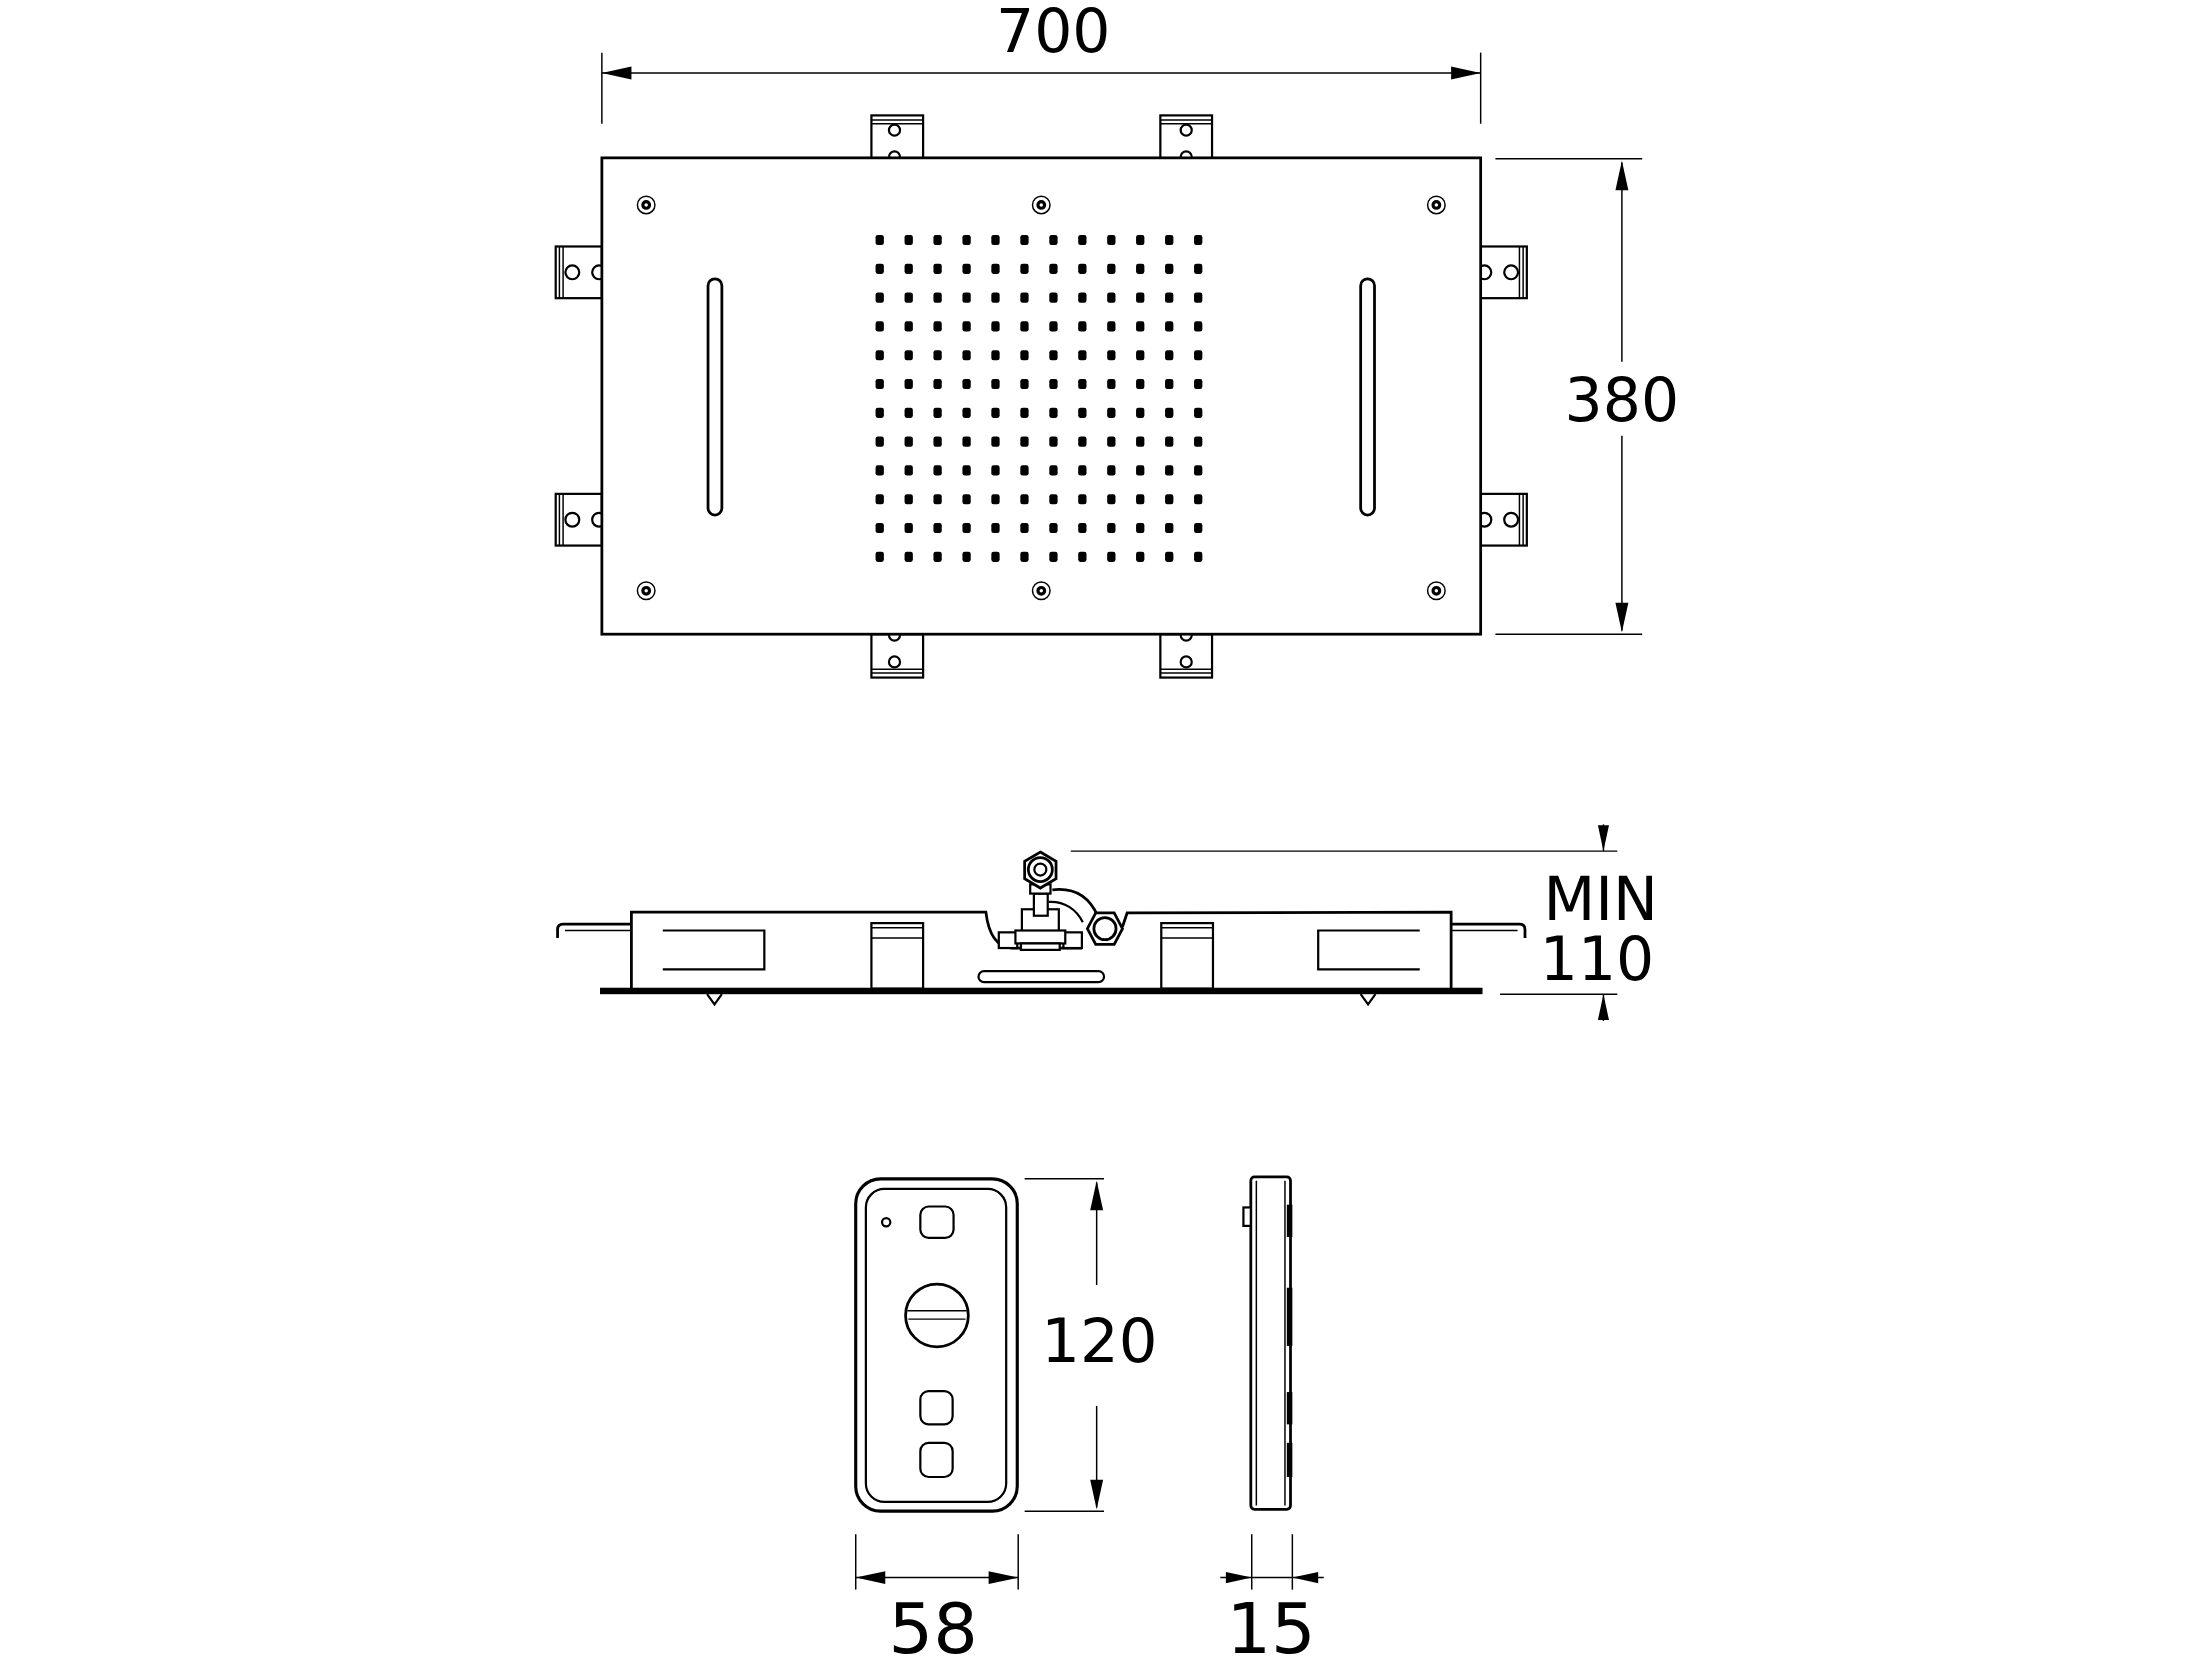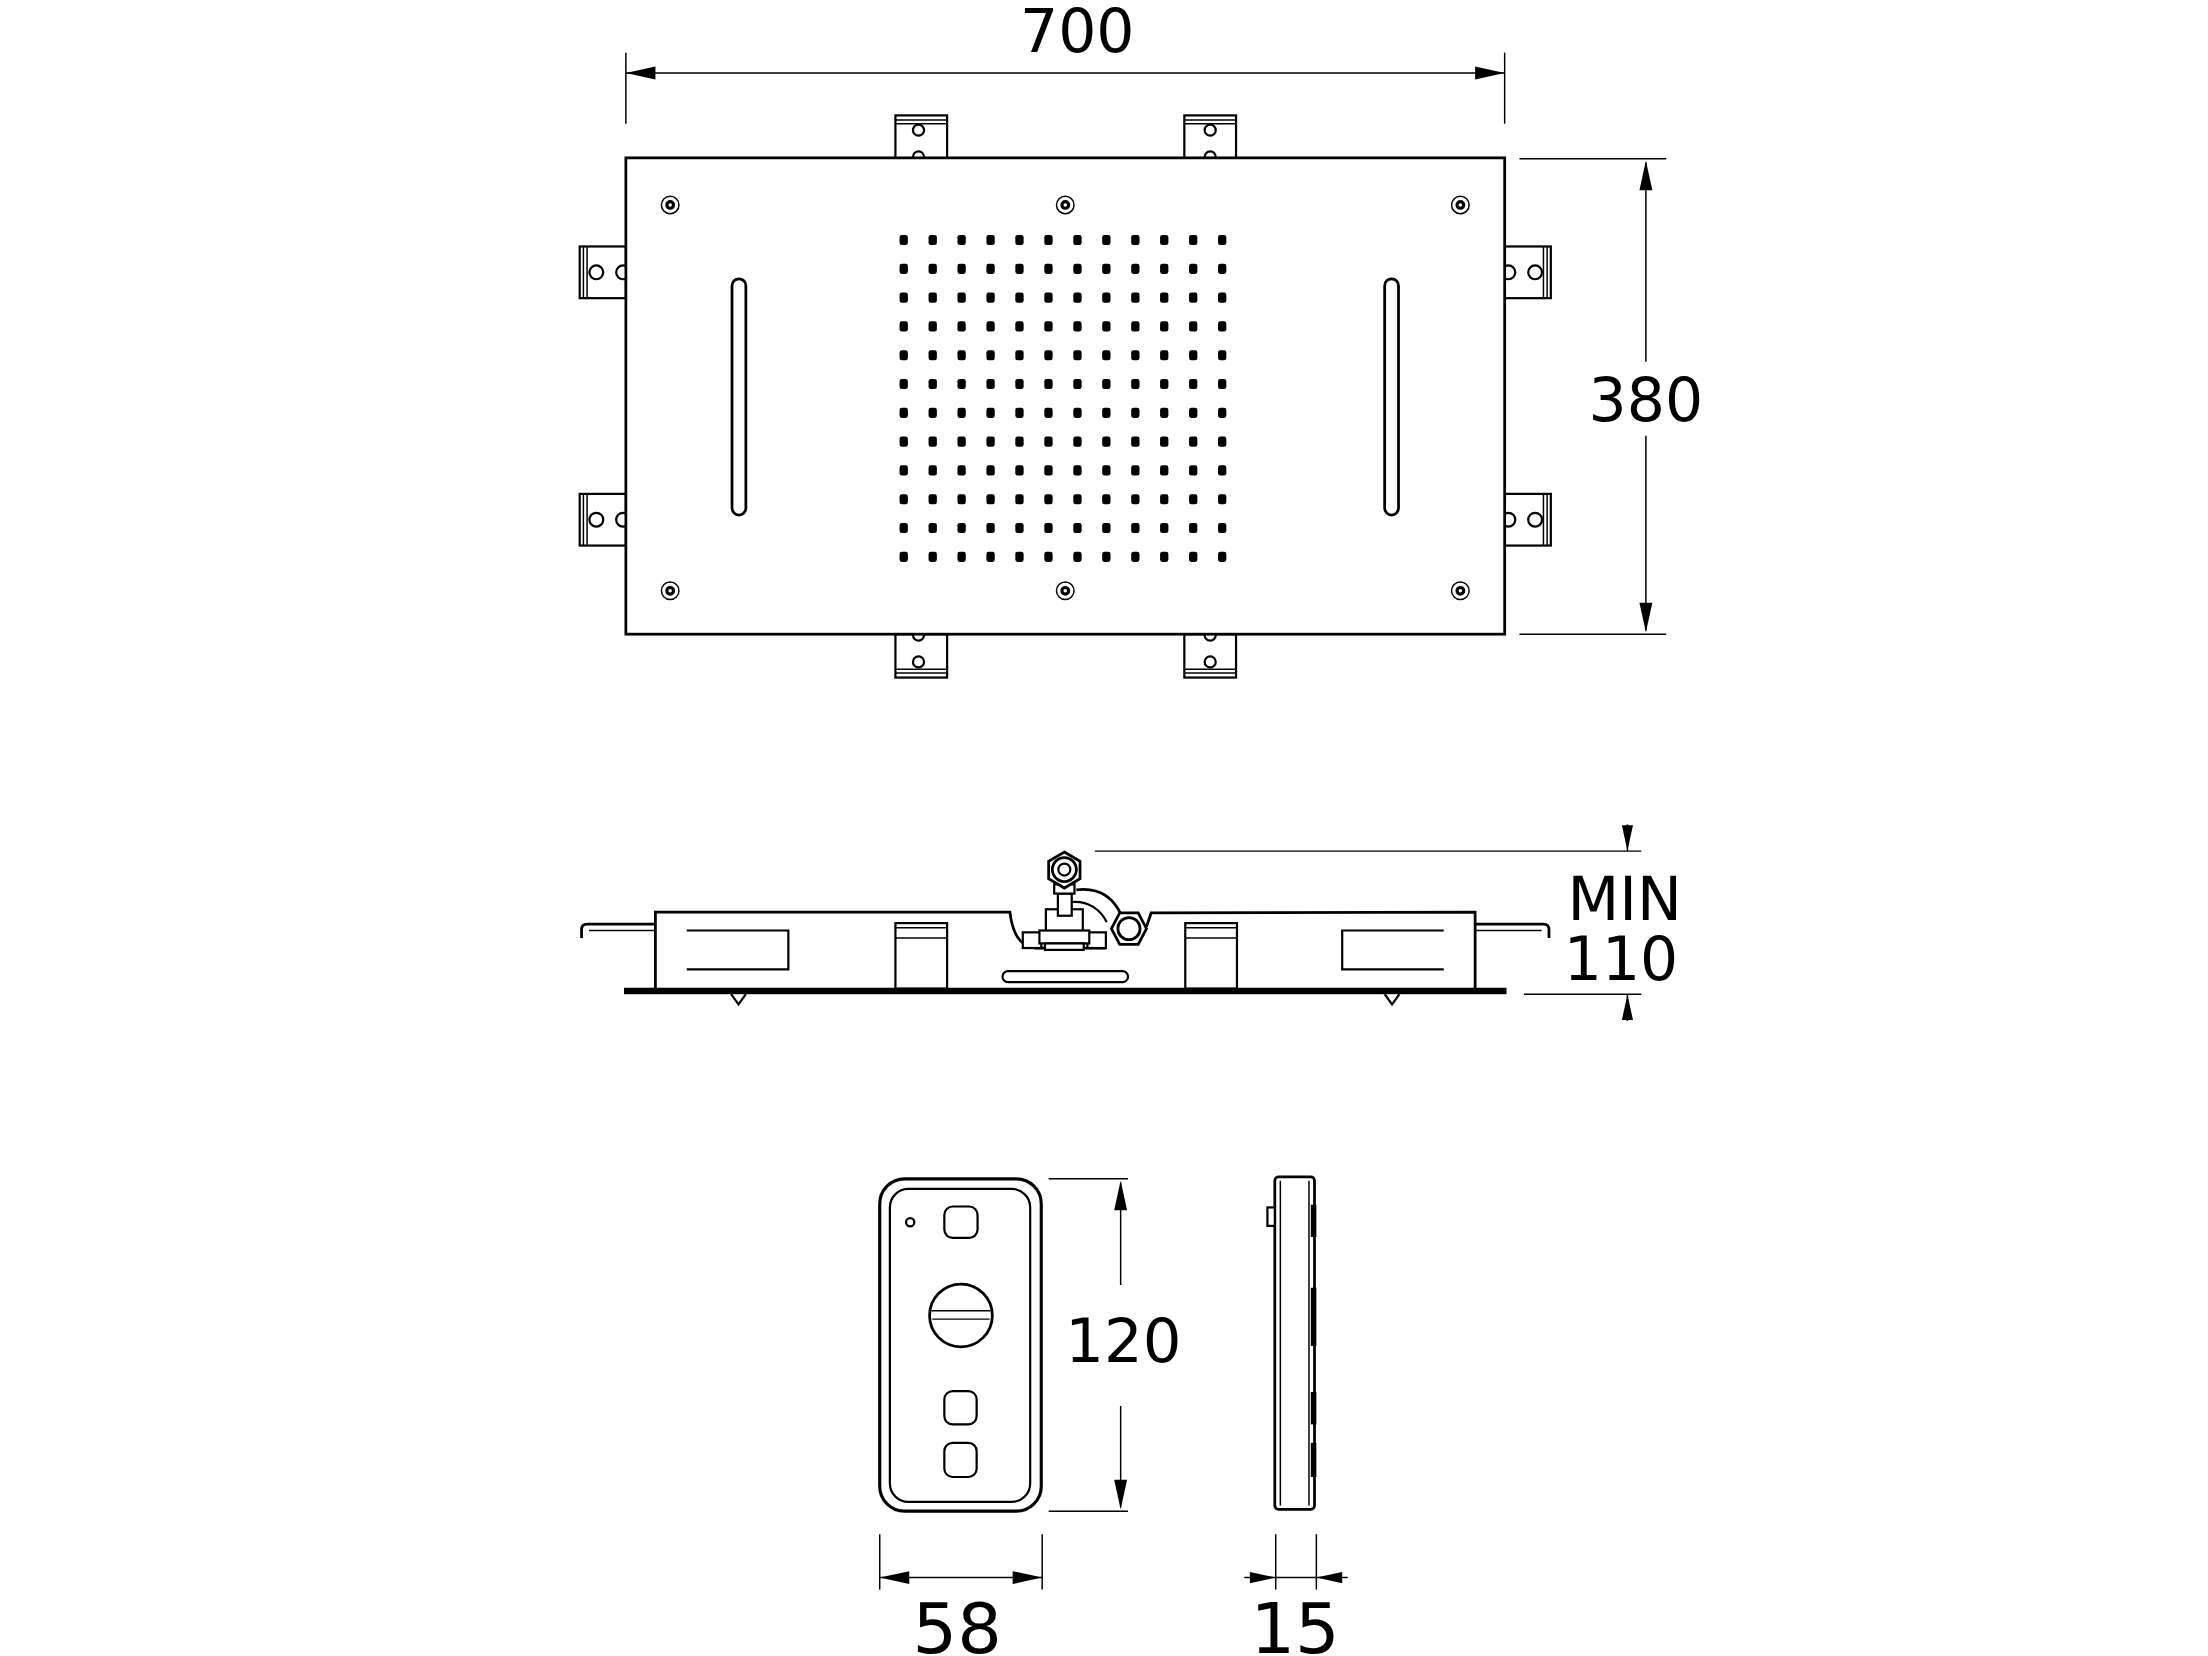--- a/index.html
+++ b/index.html
@@ -1,16 +1,16 @@
 <!DOCTYPE html>
 <html style="--bg: #ffffff; --line: #000000;font-size:14.8px"><head>
 <meta charset="utf-8">
 <style>
   html,body{margin:0;padding:0;background:var(--bg,#fff);}
-  .stage{position:relative;width:1769px;height:1657px;background:var(--bg,#fff);overflow:hidden;padding-left:24px;}
+  .stage{position:relative;width:1769px;height:1657px;background:var(--bg,#fff);overflow:hidden;}
   svg.drawing{display:block;width:2209px;height:1657px;color:var(--line,#000);}
   svg.drawing text{
     font-family:"DejaVu Sans","Liberation Sans",sans-serif;
     fill:var(--line,#000);
   }
   .dim-text{font-size:65px;}
   .dim-text-mid{font-size:66px;}
   .dim-text-big{font-size:76px;}
   .obj{stroke:currentColor;fill:none;stroke-width:3;}
   .objw{stroke:currentColor;fill:var(--bg,#fff);stroke-width:3;}

